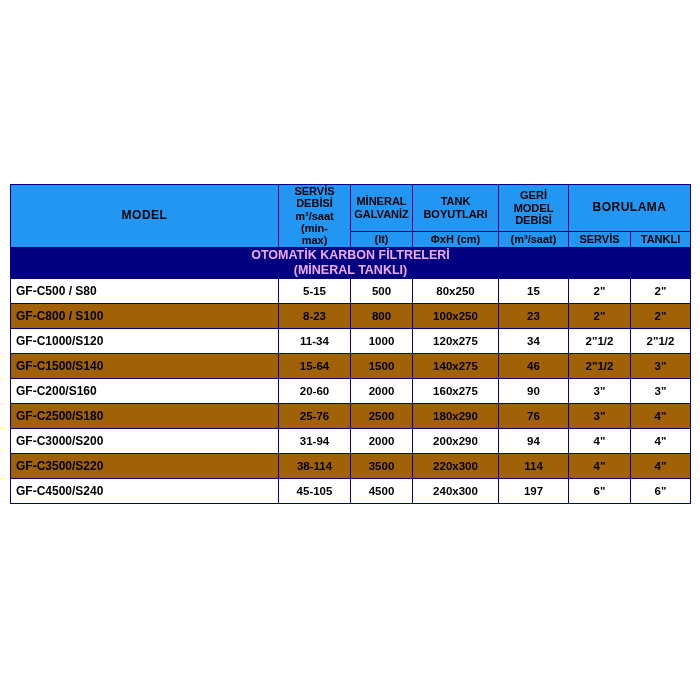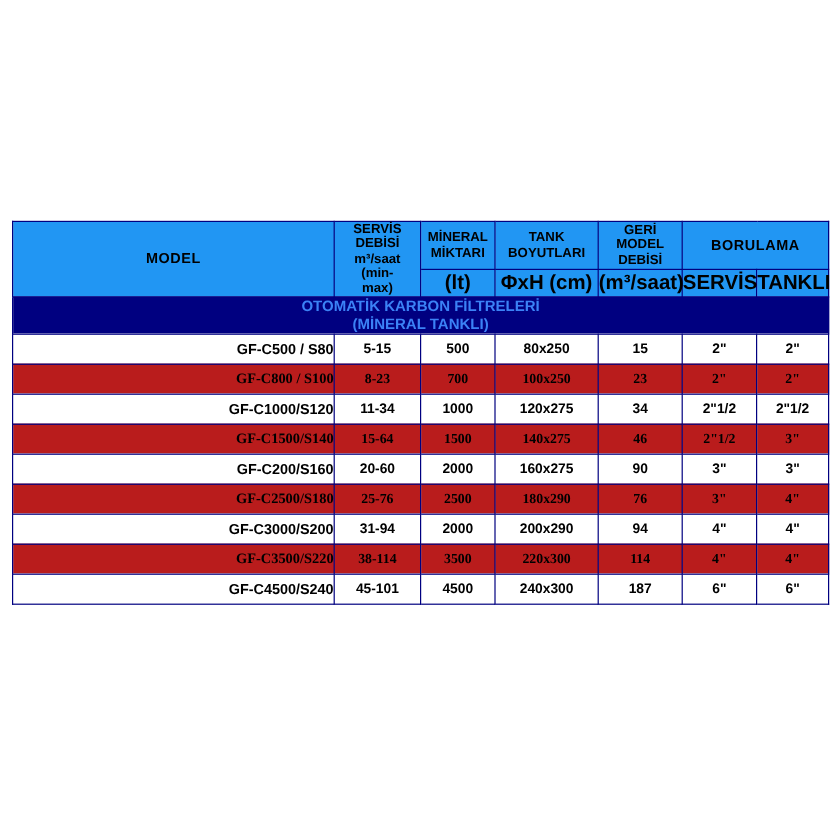--- a/index.html
+++ b/index.html
@@ -43,53 +43,53 @@
     padding: 2px 2px;
   }
   .hdr-model {
     font-size: 12px;
     letter-spacing: .5px;
   }
   .hdr-unit {
     background: #2196f3;
     color: #000000;
     font-weight: bold;
-    font-size: 17px;
+    font-size: 11px;
     padding: 3px 2px;
   }
   .hdr-borulama {
     font-size: 12px;
     letter-spacing: .5px;
   }
   
   .section-row td {
     background: #000080;
-    color: #3b82f6;
+    color: #f0abfc;
     font-weight: bold;
     font-size: 12.5px;
     text-align: left;
     padding: 2px 4px 3px 4px;
     line-height: 1.2;
   }
   
   .data-row td {
     font-size: 11.5px;
     font-weight: bold;
     color: #000000;
     height: 24px;
     padding: 1px 2px;
   }
   .data-row td.model {
-    text-align: right;
+    text-align: left;
     padding-left: 5px;
     font-size: 12px;
     margin-left: 36px;
   }
   .row-light td { background: #ffffff; }
-  .row-dark td { background: #b91c1c; font-family: Liberation Serif, serif; }
+  .row-dark td { background: #a16207; }
 
   
   col.c-model   { width: 268px; }
   col.c-servis  { width:  72px; }
   col.c-mineral { width:  62px; }
   col.c-tank    { width:  86px; }
   col.c-geri    { width:  70px; }
   col.c-bservis { width:  62px; }
   col.c-bdrenaj { width:  60px; }
 </style>
@@ -113,21 +113,21 @@
           <td class="hdr-cell hdr-model" rowspan="2">MODEL</td>
           <td class="hdr-cell" rowspan="2">
             <div>SERVİS</div>
             <div>DEBİSİ</div>
             <div>m³/saat</div>
             <div>(min-</div>
             <div>max)</div>
           </td>
           <td class="hdr-cell">
             <div>MİNERAL</div>
-            <div>MİKTARI</div>
+            <div>GALVANİZ</div>
           </td>
           <td class="hdr-cell">
             <div>TANK</div>
             <div>BOYUTLARI</div>
           </td>
           <td class="hdr-cell">
             <div>GERİ</div>
             <div>MODEL</div>
             <div>DEBİSİ</div>
           </td>
@@ -153,21 +153,21 @@
             <td>5-15</td>
             <td>500</td>
             <td>80x250</td>
             <td>15</td>
             <td>2"</td>
             <td>2"</td>
           </tr>
           <tr class="data-row row-dark">
             <td class="model">GF-C800 / S100</td>
             <td>8-23</td>
-            <td>700</td>
+            <td>800</td>
             <td>100x250</td>
             <td>23</td>
             <td>2"</td>
             <td>2"</td>
           </tr>
           <tr class="data-row row-light">
             <td class="model">GF-C1000/S120</td>
             <td>11-34</td>
             <td>1000</td>
             <td>120x275</td>
@@ -215,23 +215,23 @@
             <td class="model">GF-C3500/S220</td>
             <td>38-114</td>
             <td>3500</td>
             <td>220x300</td>
             <td>114</td>
             <td>4"</td>
             <td>4"</td>
           </tr>
           <tr class="data-row row-light">
             <td class="model">GF-C4500/S240</td>
-            <td>45-101</td>
+            <td>45-105</td>
             <td>4500</td>
             <td>240x300</td>
-            <td>187</td>
+            <td>197</td>
             <td>6"</td>
             <td>6"</td>
           </tr>
         </tbody>
     </table>
   </div>
 </div>
 
 </body></html>

